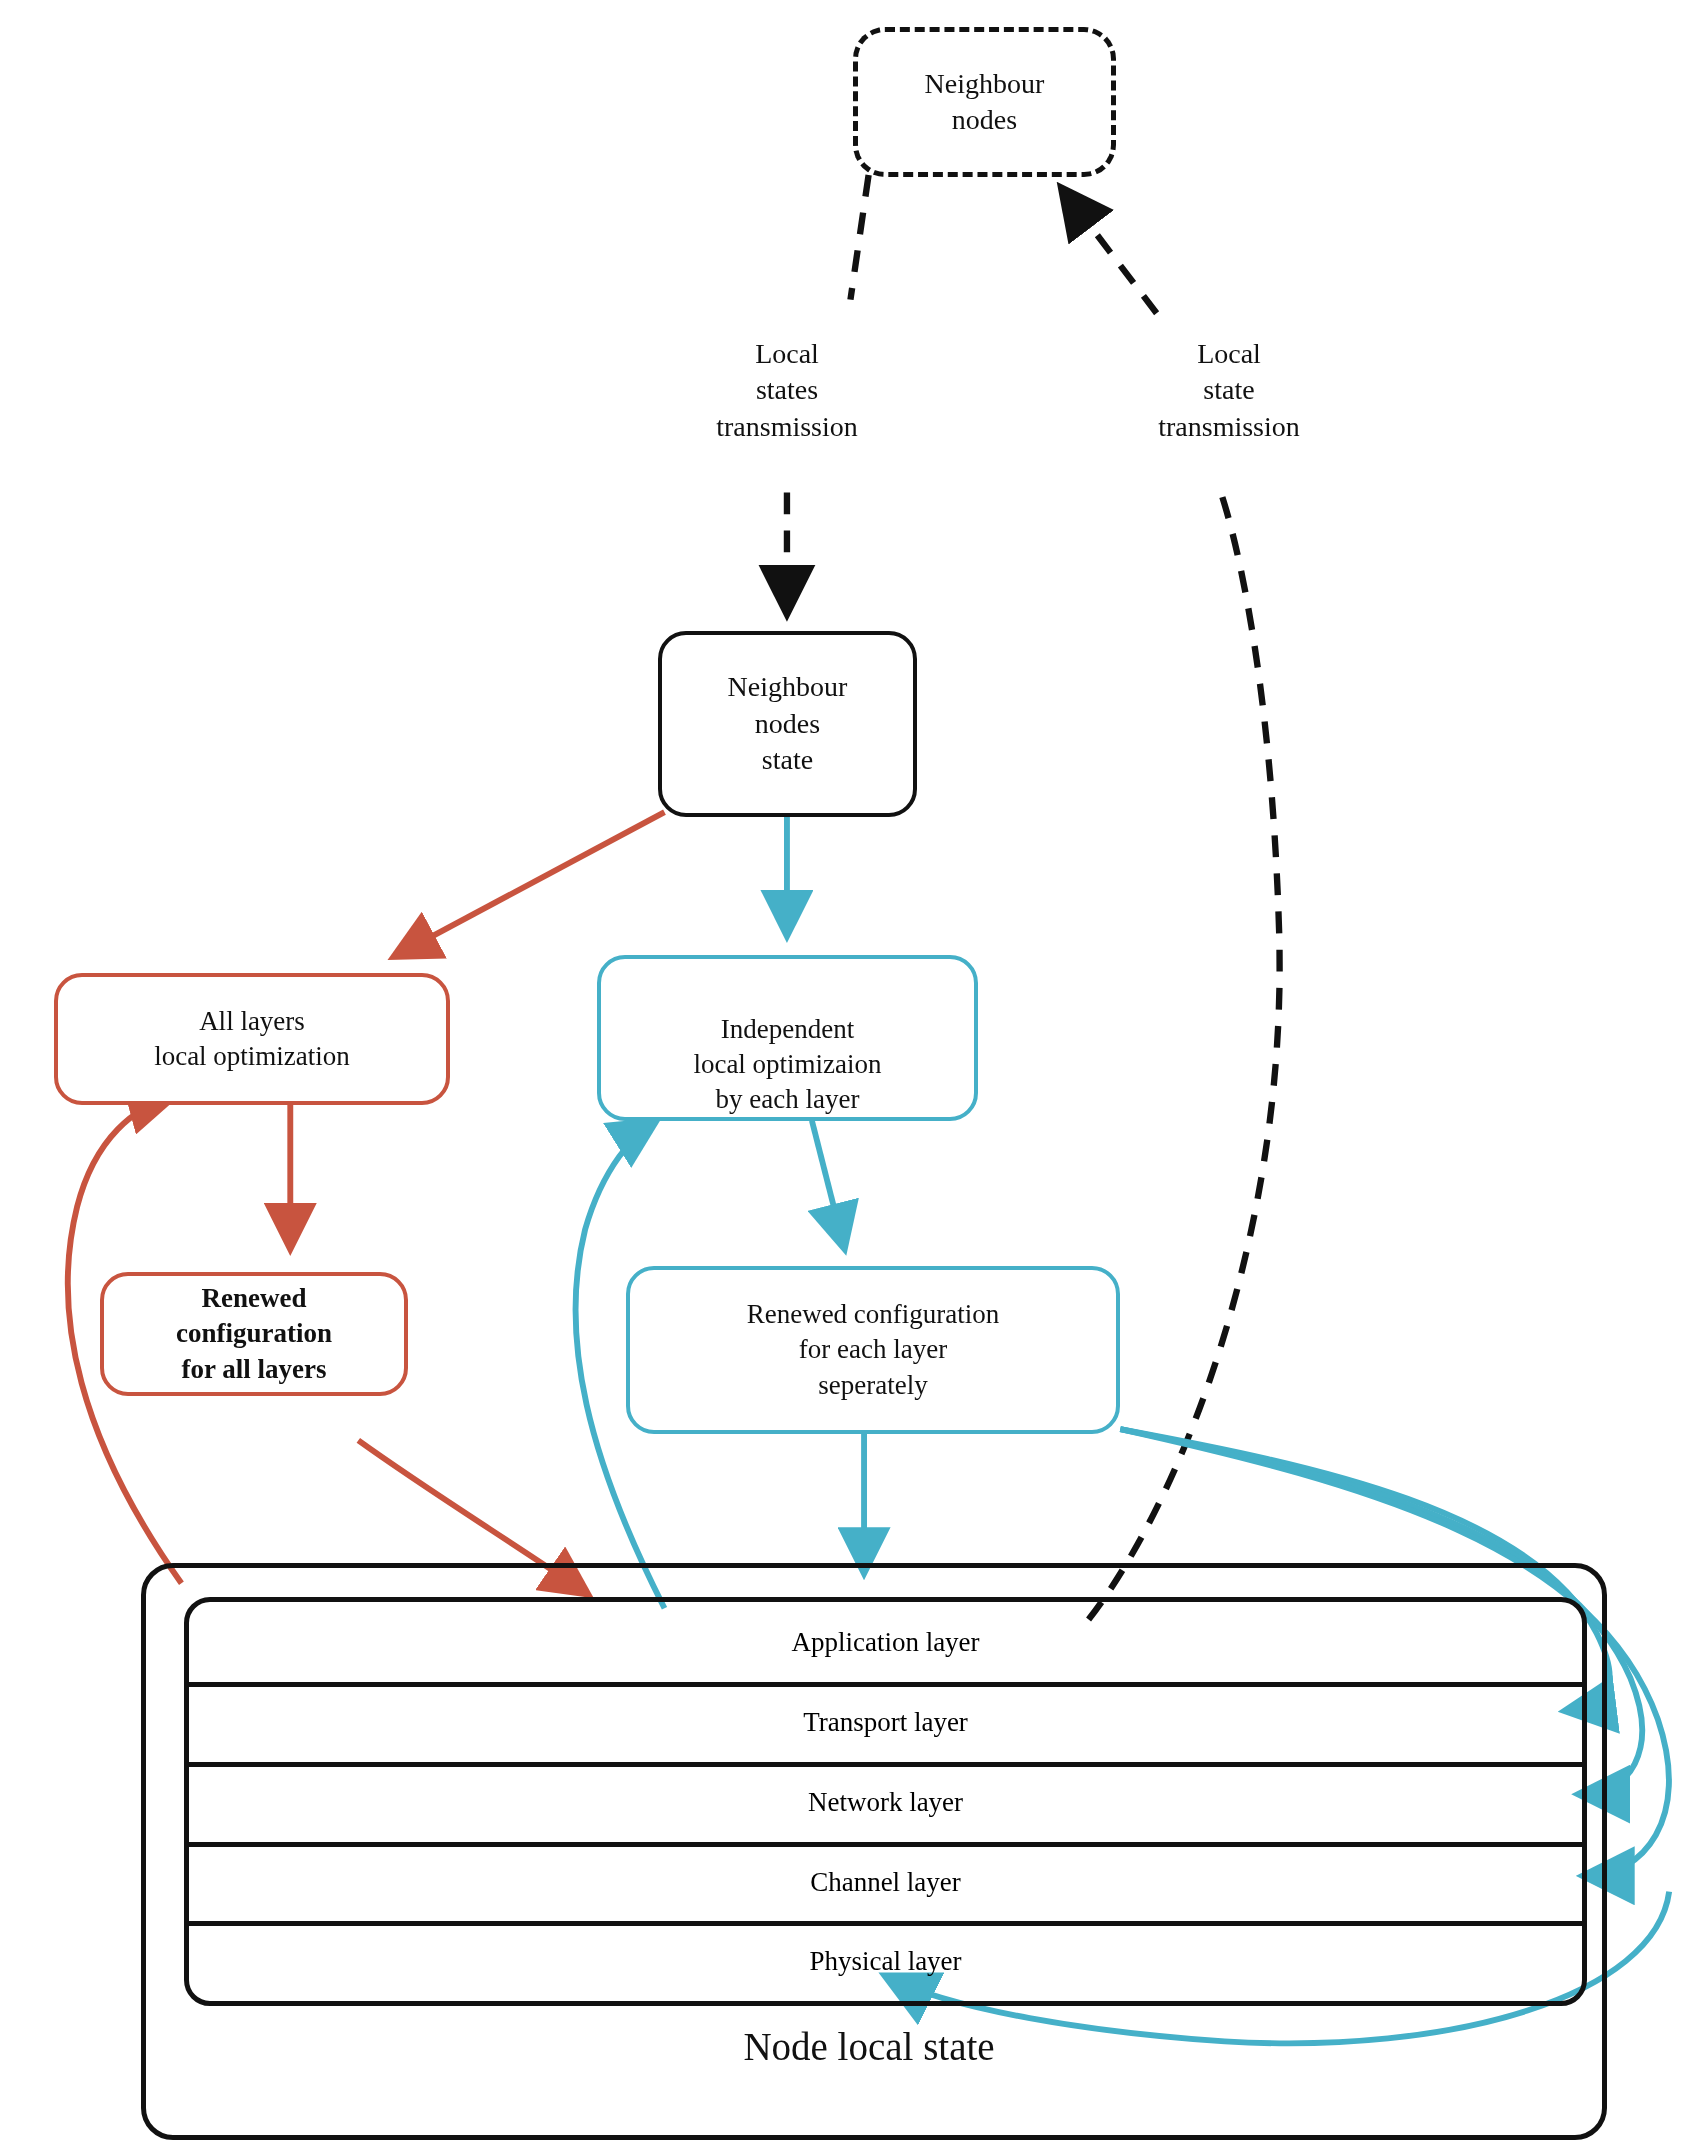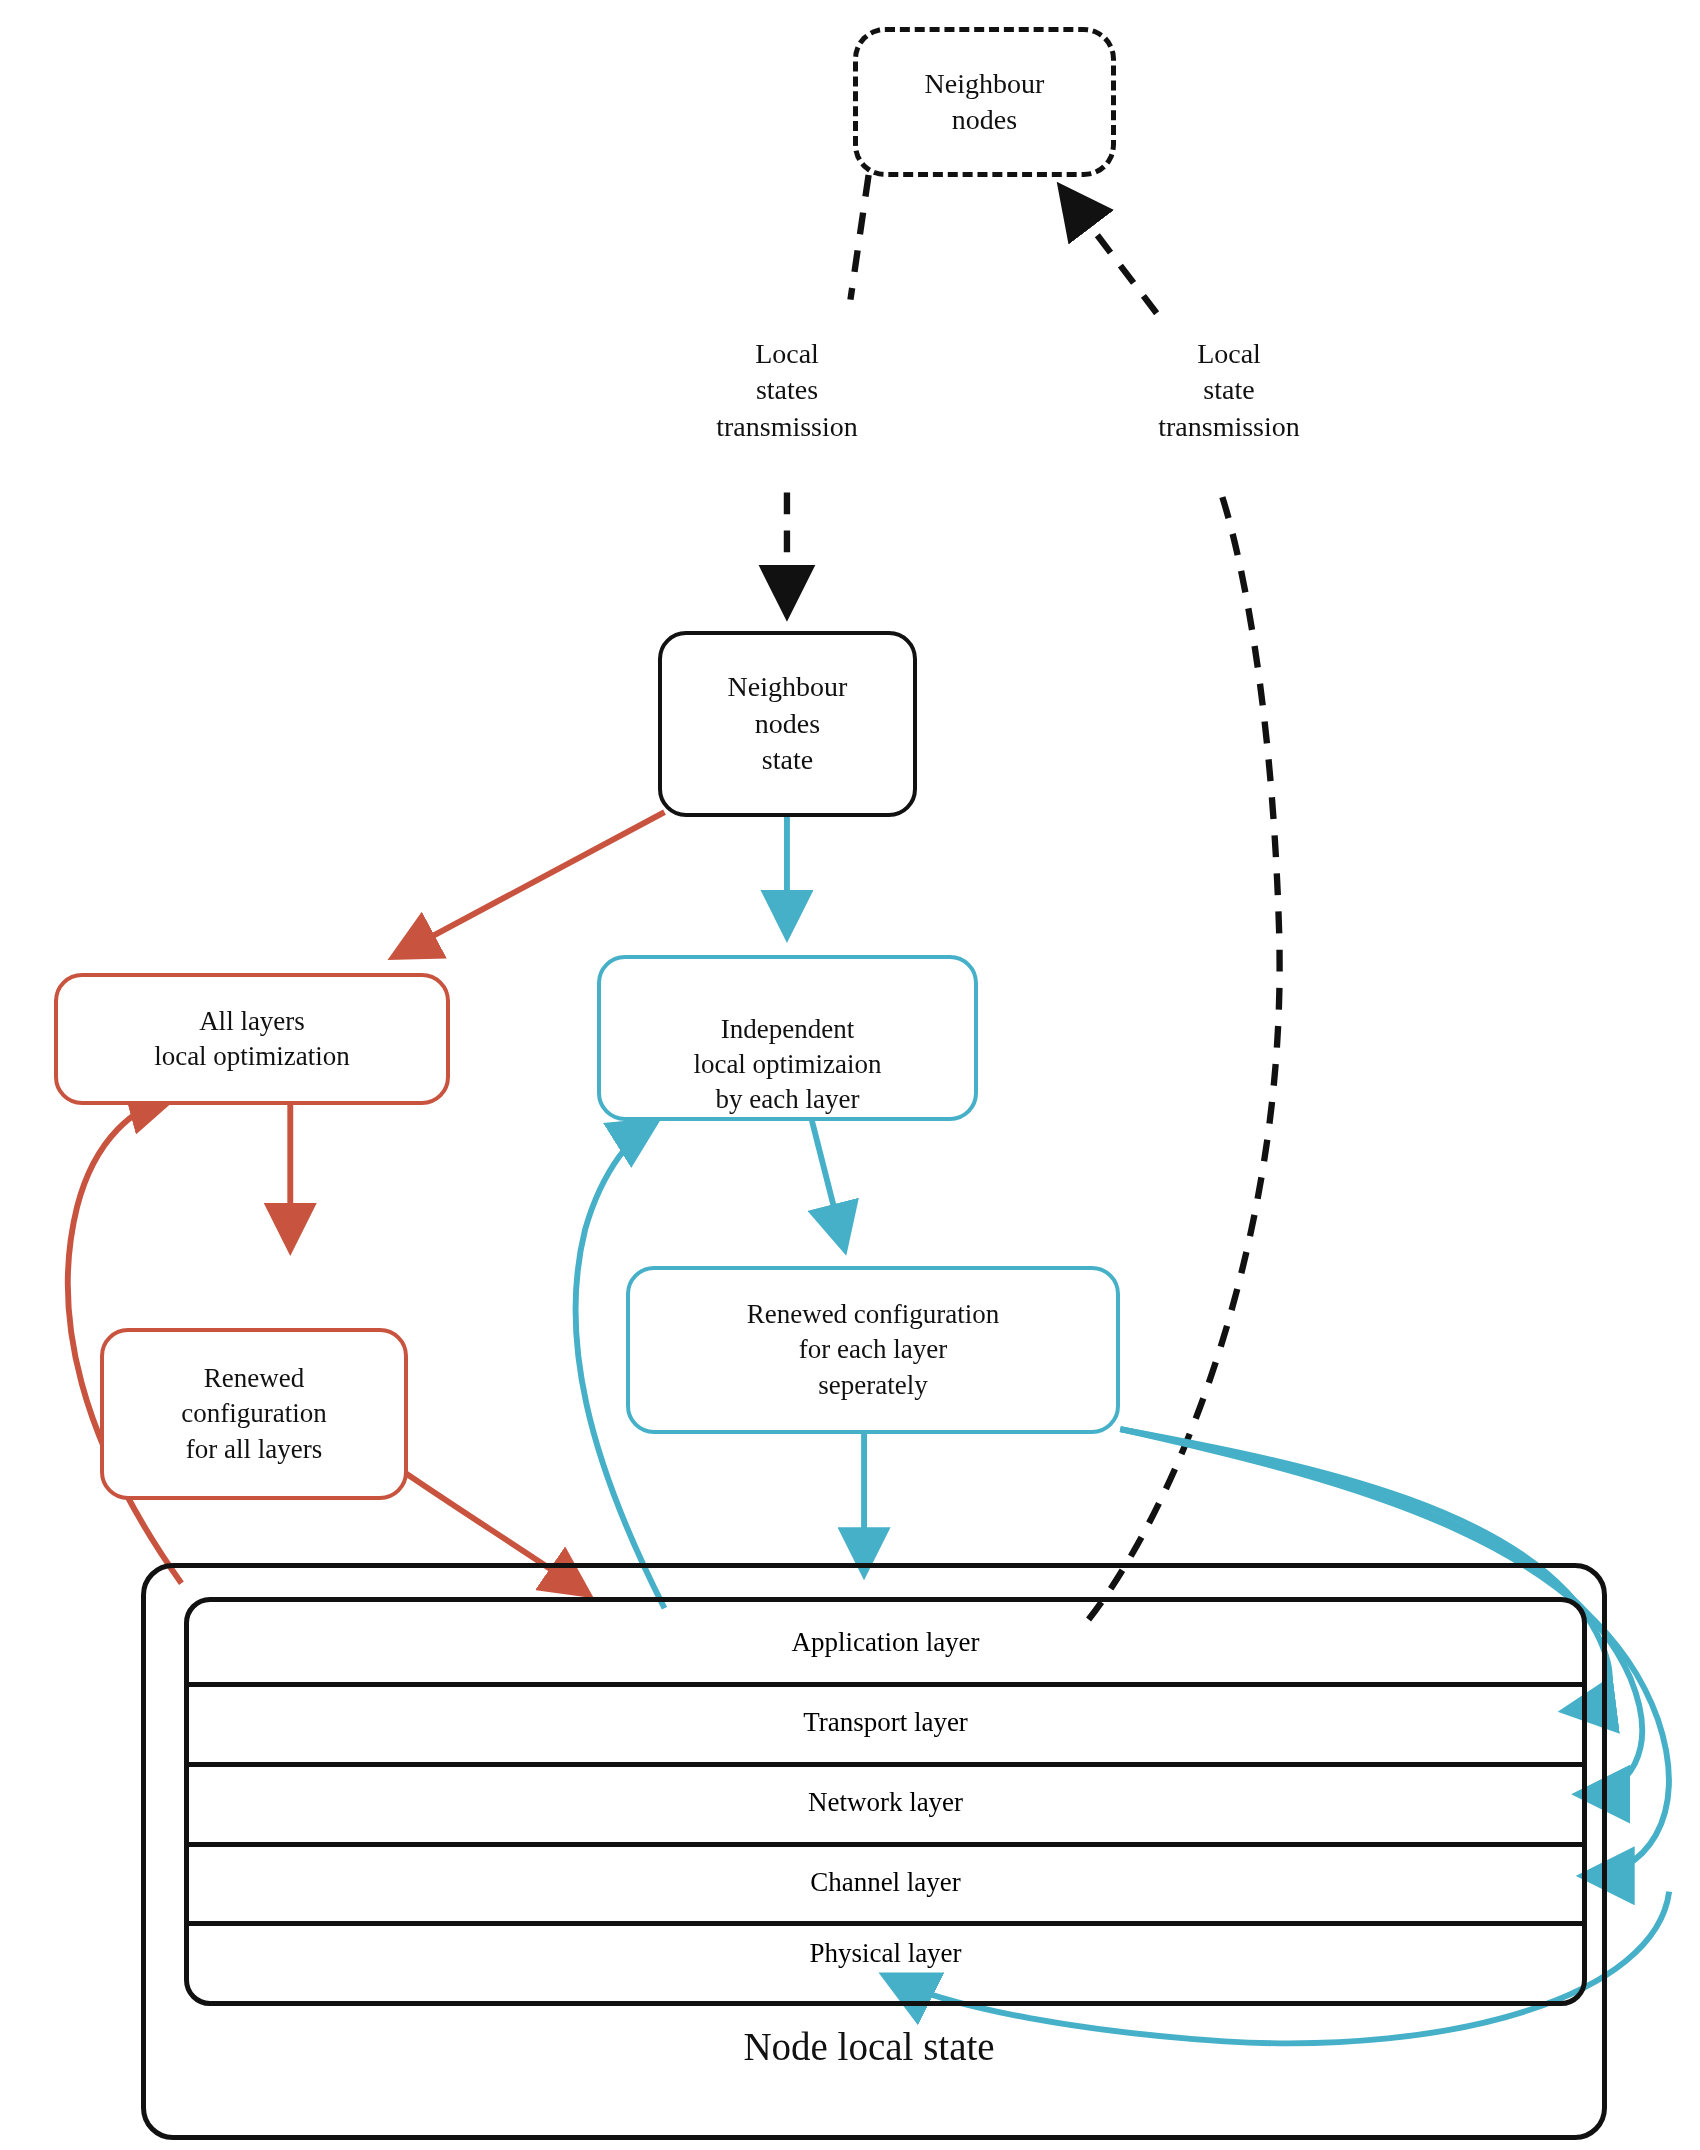--- a/index.html
+++ b/index.html
@@ -144,21 +144,21 @@
   </div>
 
   <div class="node teal-box rb" style="left:597px;top:955px;width:381px;height:166px;align-items:flex-end;">
     <span class="txt-md">
         <span>Independent</span>
         <span>local optimizaion</span>
         <span>by each layer</span>
       </span>
   </div>
 
-  <div class="node red-box rb" style="left:100px;top:1328px;width:308px;height:172px;">
+  <div class="node red-box rb" style="left:100px;top:1272px;width:308px;height:124px;font-weight:bold;">
     <span class="txt-md">
         <span>Renewed</span>
         <span>configuration</span>
         <span>for all layers</span>
       </span>
   </div>
 
   <div class="node teal-box rb" style="left:626px;top:1266px;width:494px;height:168px;">
     <span class="txt-md">
         <span>Renewed configuration</span>
@@ -179,21 +179,21 @@
     </div>
     <div class="layer-div" style="top:160px;"></div>
     <div class="layer-row" style="top:160px;height:80px;">
       <span class="layer-label">Network layer</span>
     </div>
     <div class="layer-div" style="top:240px;"></div>
     <div class="layer-row" style="top:240px;height:80px;">
       <span class="layer-label">Channel layer</span>
     </div>
     <div class="layer-div" style="top:319px;"></div>
-    <div class="layer-row" style="top:311px;height:80px;">
+    <div class="layer-row" style="top:319px;height:80px;">
       <span class="layer-label">Physical layer</span>
     </div>
   </div>
 
   <div class="node-state-cap" style="left:141px;top:2014px;width:1456px;height:64px;">
     <span>Node local state</span>
   </div>
 
 </div>
 

